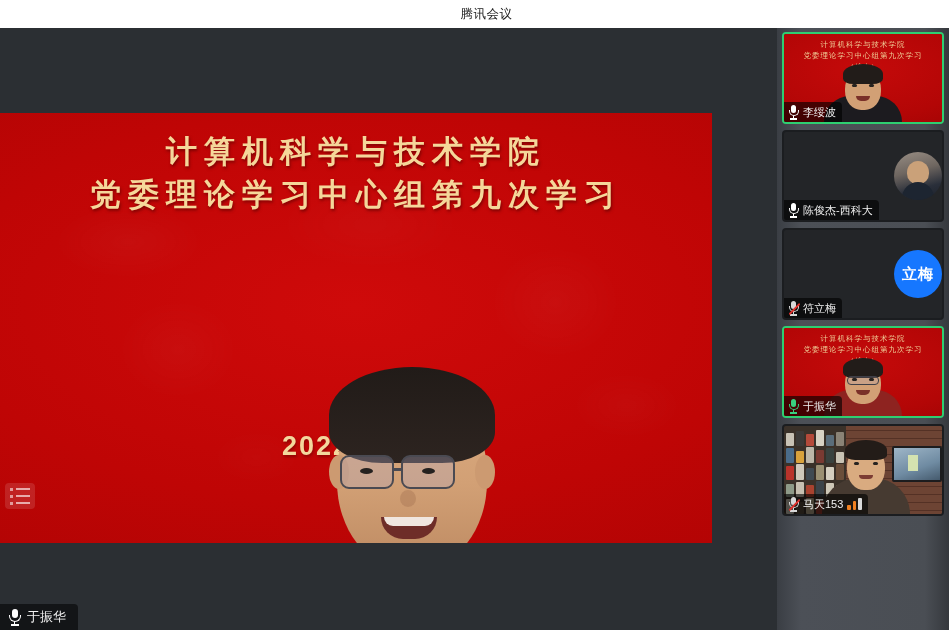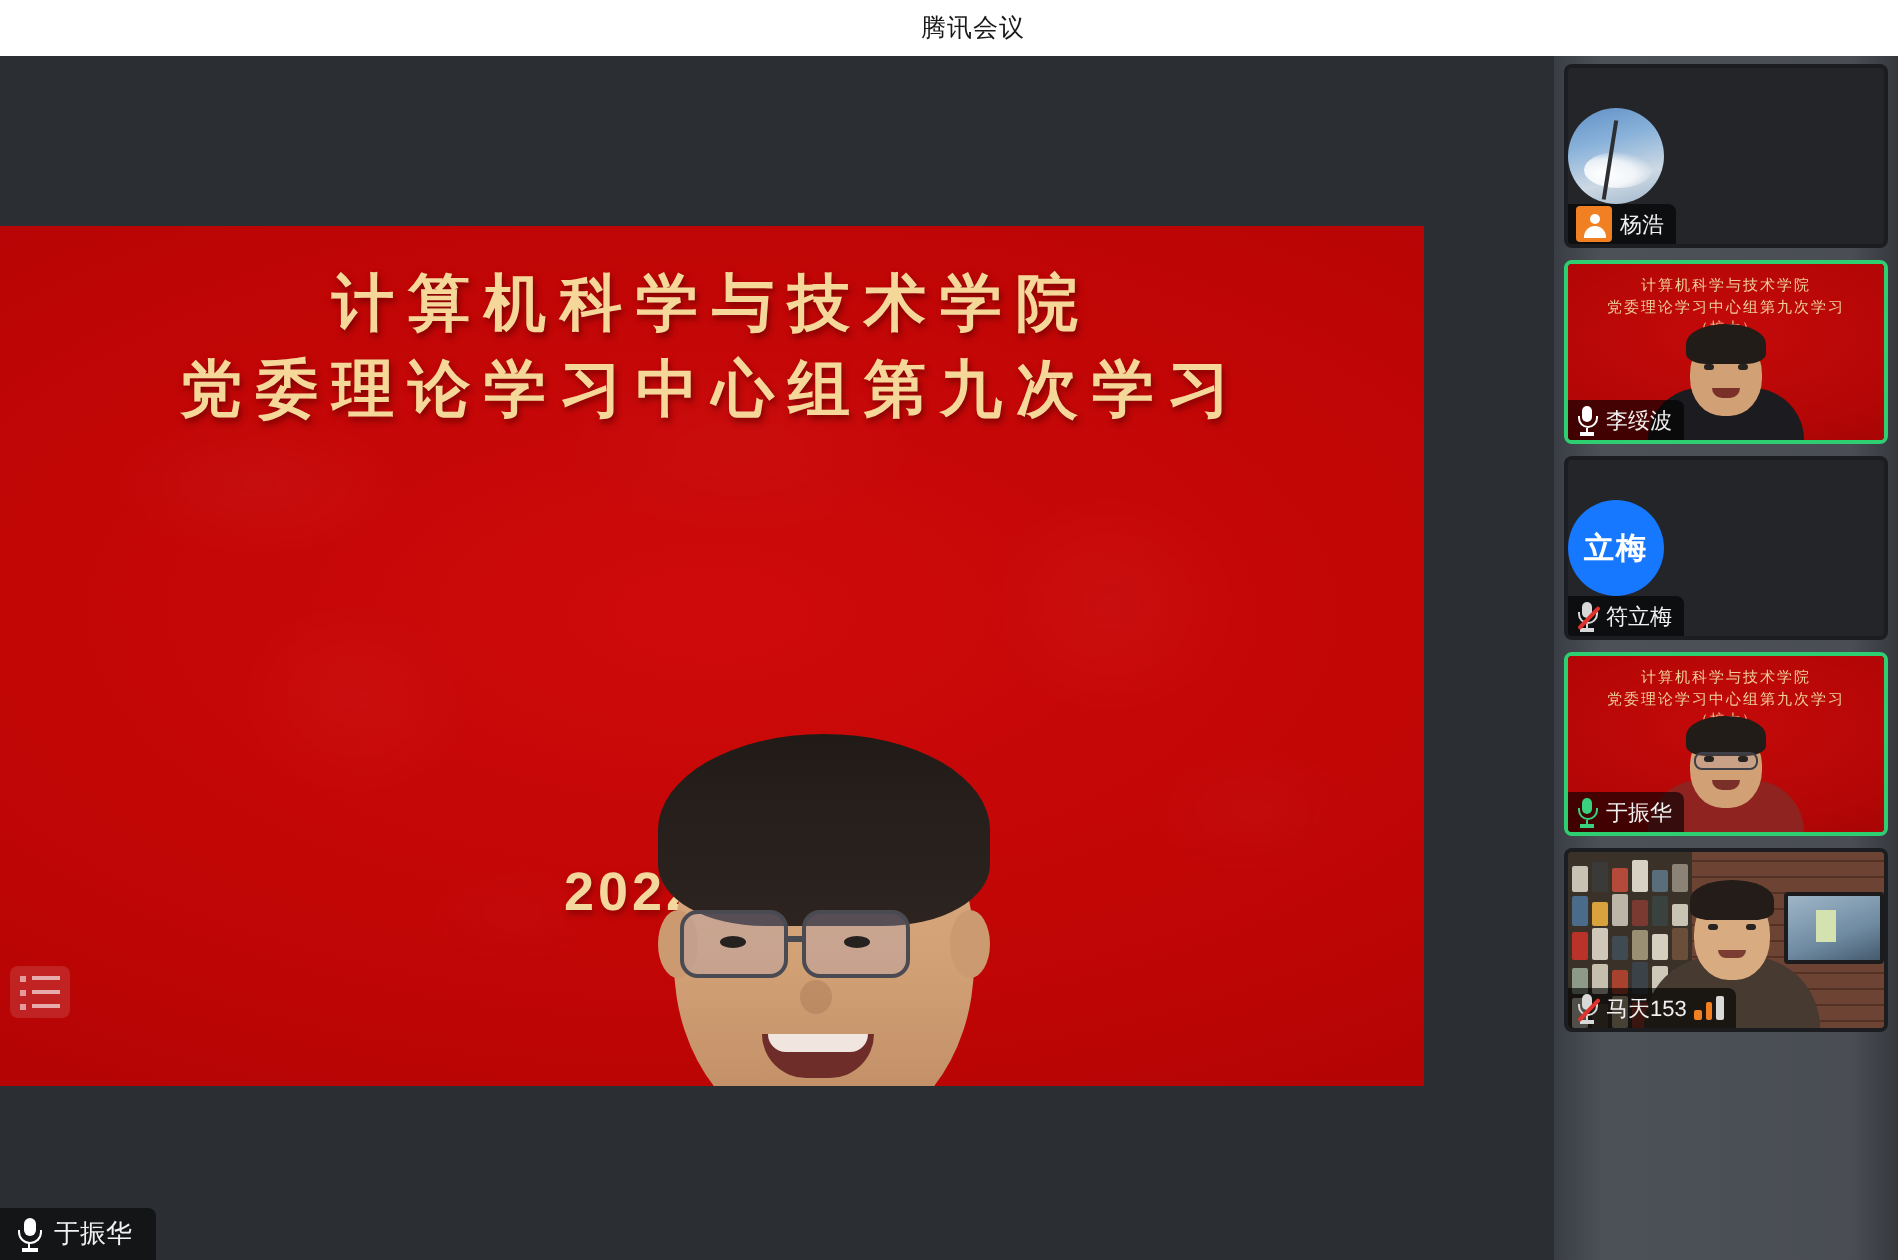--- a/index.html
+++ b/index.html
@@ -263,21 +263,21 @@
     margin-bottom: 6px;
     background: #1b1d20;
     border-radius: 4px;
     overflow: hidden;
     border: 2px solid transparent;
   }
   .thumb.speaking { border-color: #2ecf71; }
 
   .thumb-inner {
     position: absolute; inset: 0;
-    display: flex; align-items: center; justify-content: flex-start;
+    display: flex; align-items: center; justify-content: flex-end;
   }
   .thumb-dark { background: #232528; }
 
   .avatar-circle {
     width: 48px; height: 48px;
     border-radius: 50%;
     overflow: hidden;
     display: flex; align-items: center; justify-content: center;
     font-size: 15px; color: #ffffff;
   }
@@ -578,31 +578,20 @@
           <span class="arc"></span>
           <span class="stem"></span>
           <span class="base"></span>
       </span>
       <span class="nm">于振华</span>
     </div>
   </div>
 
   <div class="sidebar">
 
-    <div class="thumb">
-      <div class="thumb-inner thumb-dark">
-        <div class="avatar-circle av-sky"></div>
-      </div>
-      <div class="t-namebar">
-        <span class="avatar-badge">
-            <span class="glyph"></span>
-          </span>
-        <span class="nm">杨浩</span>
-      </div>
-    </div>
 
     <div class="thumb speaking">
       <div class="thumb-ppt">
         <div class="ppt-lines">
           <div class="ppt-l1">计算机科学与技术学院</div>
           <div class="ppt-l2">党委理论学习中心组第九次学习</div>
           <div class="ppt-l3">（扩大）</div>
           <div class="ppt-year">2022</div>
         </div>
         <div class="t-person">
@@ -620,20 +609,34 @@
         <span class="mic mic-white">
           <span class="cap"></span>
             <span class="arc"></span>
             <span class="stem"></span>
             <span class="base"></span>
         </span>
         <span class="nm">李绥波</span>
       </div>
     </div>
 
+    <div class="thumb">
+      <div class="thumb-inner thumb-dark">
+        <div class="avatar-circle av-photo"></div>
+      </div>
+      <div class="t-namebar">
+        <span class="mic mic-white">
+          <span class="cap"></span>
+            <span class="arc"></span>
+            <span class="stem"></span>
+            <span class="base"></span>
+        </span>
+        <span class="nm">陈俊杰-西科大</span>
+      </div>
+    </div>
 
     <div class="thumb">
       <div class="thumb-inner thumb-dark">
         <div class="avatar-circle av-blue">立梅</div>
       </div>
       <div class="t-namebar">
         <span class="mic mic-muted">
           <span class="cap"></span>
             <span class="arc"></span>
             <span class="stem"></span>

